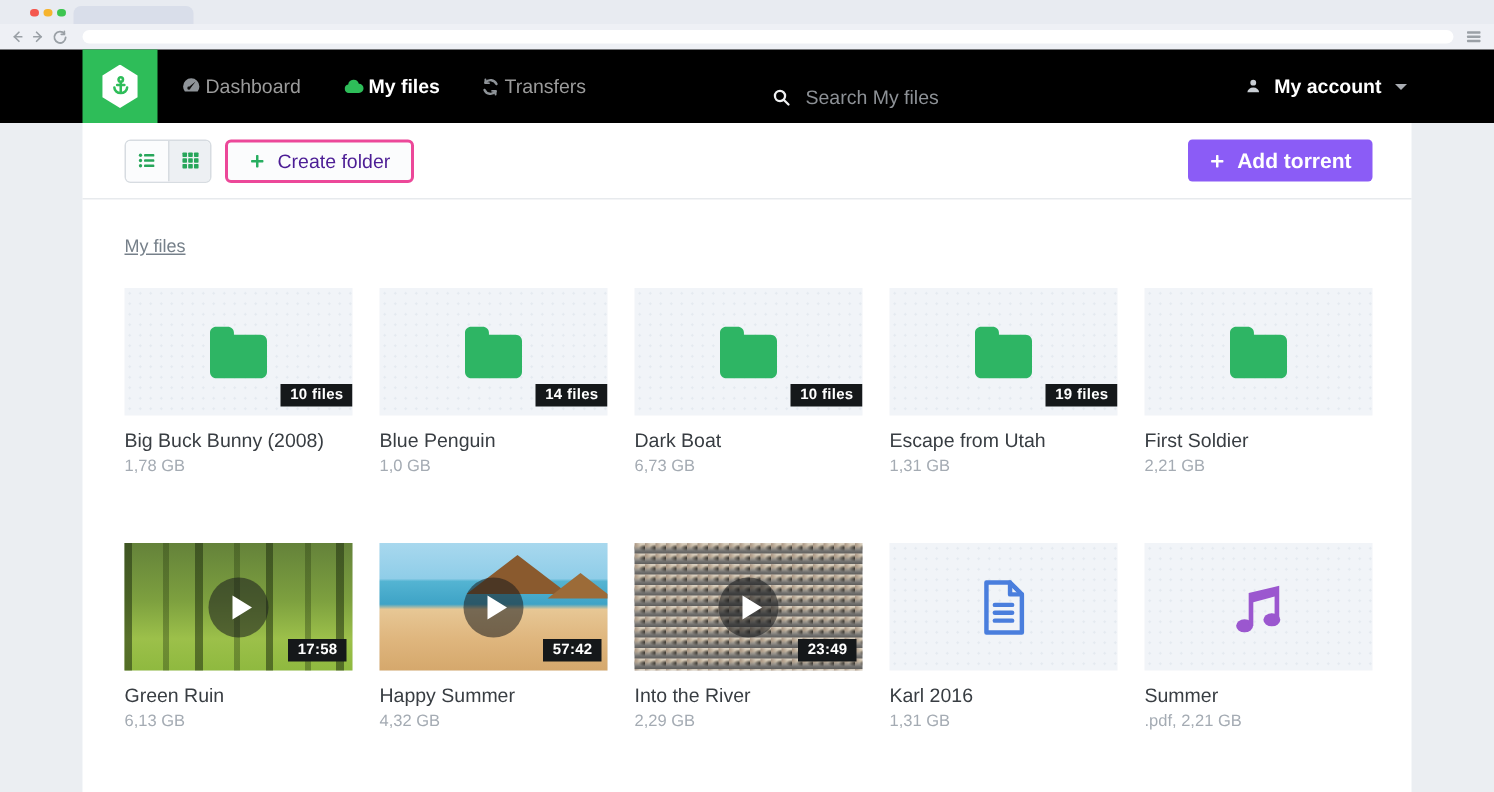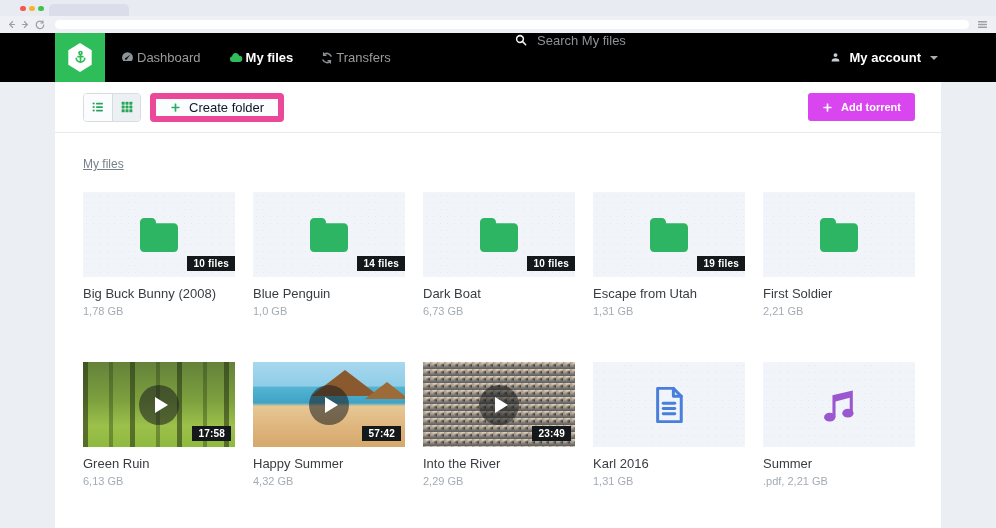--- a/index.html
+++ b/index.html
@@ -33,46 +33,46 @@
   .logo { position: absolute; left: 55px; top: 0; width: 50px; height: 52px; background: #2ebd59;
           display: flex; align-items: center; justify-content: center;
           border-bottom: 3px dotted rgba(255,255,255,.45); }
   .hexagon { width: 26px; height: 29px; background: #fff;
              clip-path: polygon(50% 0, 95% 25%, 95% 75%, 50% 100%, 5% 75%, 5% 25%);
              display: flex; align-items: center; justify-content: center; }
   .nav-items { display: flex; align-items: center; margin-left: 120px; gap: 27px; }
   .nav-item { display: flex; align-items: center; gap: 2px; cursor: pointer; }
   .nav-item .lbl { font-size: 13px; color: #9b9b9b; }
   .nav-item.active .lbl { color: #ffffff; font-weight: bold; }
-  .nav-search { position: absolute; left: 514px; top: 0; height: 39px; display: flex; align-items: flex-start; gap: 9px; }
+  .nav-search { position: absolute; left: 514px; top: 0; height: 39px; display: flex; align-items: flex-end; gap: 9px; }
   .nav-search input { background: transparent; border: none; outline: none; color: #e8e8e8;
                       font-size: 13px; width: 170px; font-family: "Liberation Sans", sans-serif; }
   .nav-search input::placeholder { color: #8d9196; }
   .nav-account { position: absolute; right: 58px; top: 0; height: 49px; display: flex; align-items: center;
                  gap: 7px; cursor: pointer; }
   .nav-account .lbl { color: #fff; font-size: 13px; font-weight: bold; }
   .caret-down { width: 0; height: 0; border-left: 4px solid transparent; border-right: 4px solid transparent;
                 border-top: 4.5px solid #a9adb2; margin-left: 2px; }
 
   
   .page { position: absolute; top: 82px; left: 0; width: 996px; bottom: 0; background: #ebeef2; }
   .panel { position: absolute; left: 55px; top: 0; width: 886px; height: 446px; background: #ffffff; }
 
   .toolbar { height: 51px; border-bottom: 1px solid #e7eaed; display: flex; align-items: center;
              padding: 0 26px 0 28px; }
   .seg { display: flex; border: 1px solid #d7dce1; border-radius: 4px; overflow: hidden; }
   .seg-btn { width: 28px; height: 27px; display: flex; align-items: center; justify-content: center;
              background: #fbfcfd; cursor: pointer; }
   .seg-btn + .seg-btn { border-left: 1px solid #d7dce1; background: #edf0f3; }
   .btn-light { margin-left: 9px; height: 29px; display: flex; align-items: center; gap: 8px;
-               background: #fbfcfd; border: 6px solid #ec4899; border-radius: 4px; padding: 0 14px;
-               font-size: 13px; color: #0f172a; cursor: pointer; }
+               background: #fbfcfd; border: 2px solid #ec4899; border-radius: 4px; padding: 0 14px;
+               font-size: 13px; color: #4c1d95; cursor: pointer; }
   .btn-green { margin-left: auto; height: 28px; display: flex; align-items: center; gap: 8px;
-               background: #d946ef; border: none; border-radius: 3px; padding: 0 14px;
-               font-size: 11px; color: #ffffff; font-weight: bold; cursor: pointer; }
+               background: #8b5cf6; border: none; border-radius: 3px; padding: 0 14px;
+               font-size: 14px; color: #ffffff; font-weight: bold; cursor: pointer; }
 
   .breadcrumb { margin: 24px 0 0 28px; font-size: 12px; color: #76808a; }
   .breadcrumb a { color: #76808a; text-decoration: underline; cursor: pointer; }
 
   
   .grid { margin: 21px 0 0 28px; width: 850px; display: flex; flex-wrap: wrap; }
   .card { width: 152px; margin: 0 18px 45px 0; cursor: pointer; }
   .thumb { position: relative; width: 152px; height: 85px; background-color: #f1f4f8;
            background-image: radial-gradient(#e3e9ef 0.8px, transparent 0.9px); background-size: 7px 7px;
            display: flex; align-items: center; justify-content: center; overflow: hidden; }

